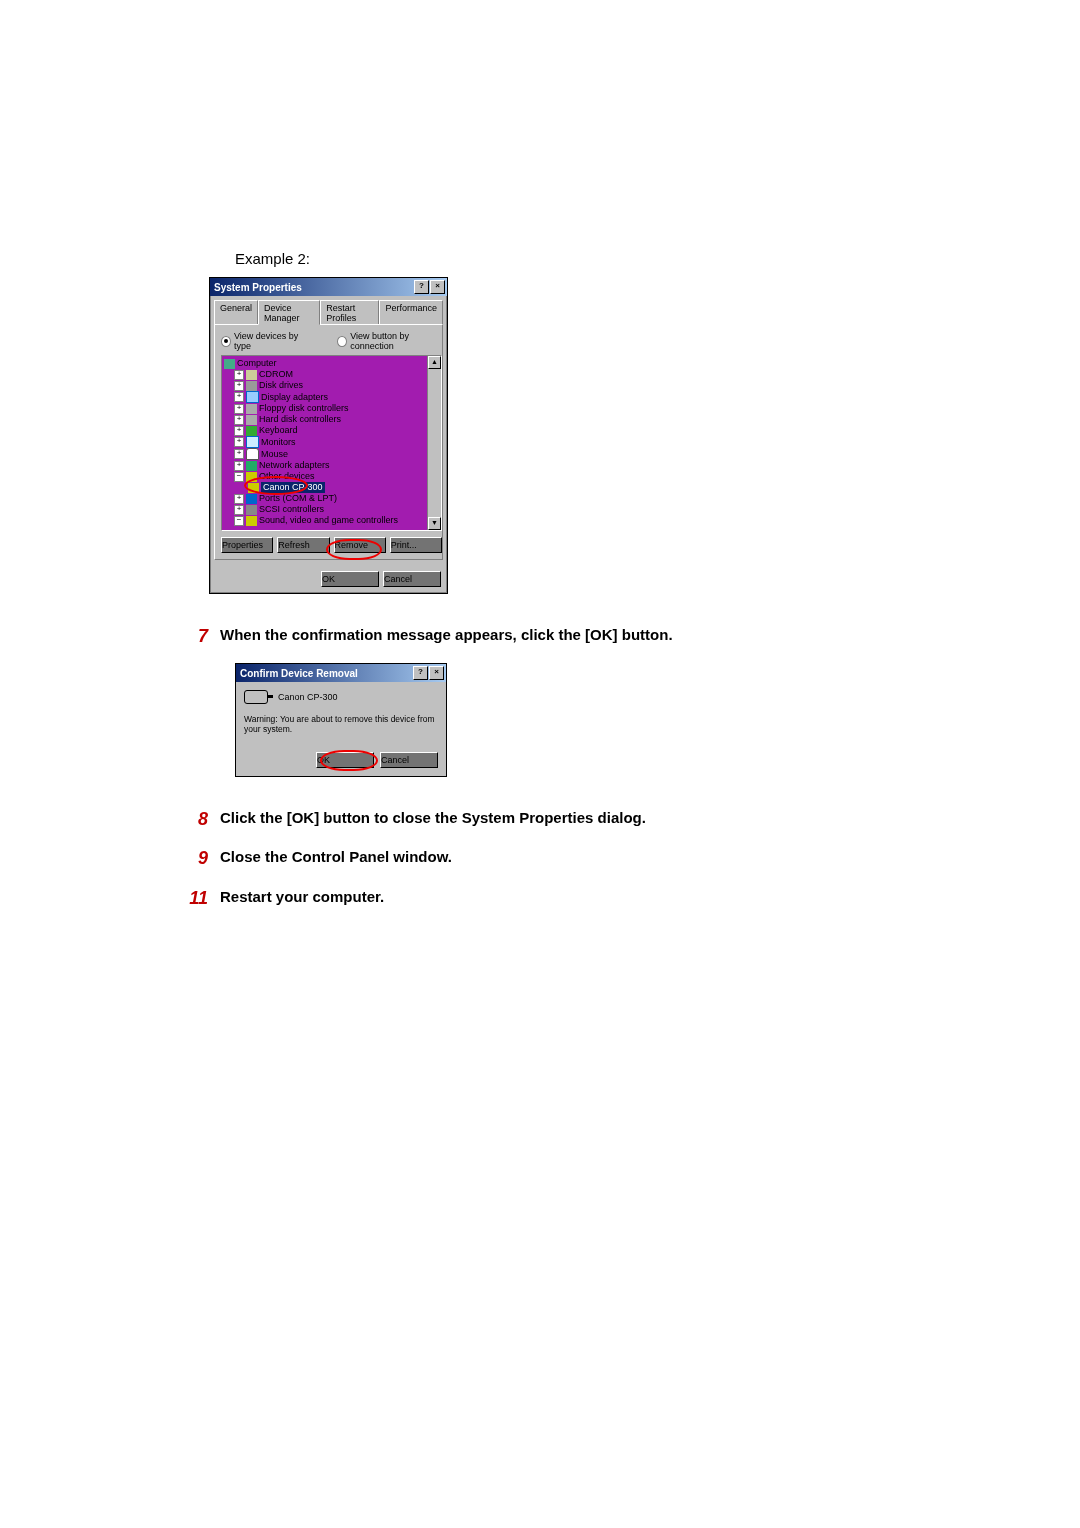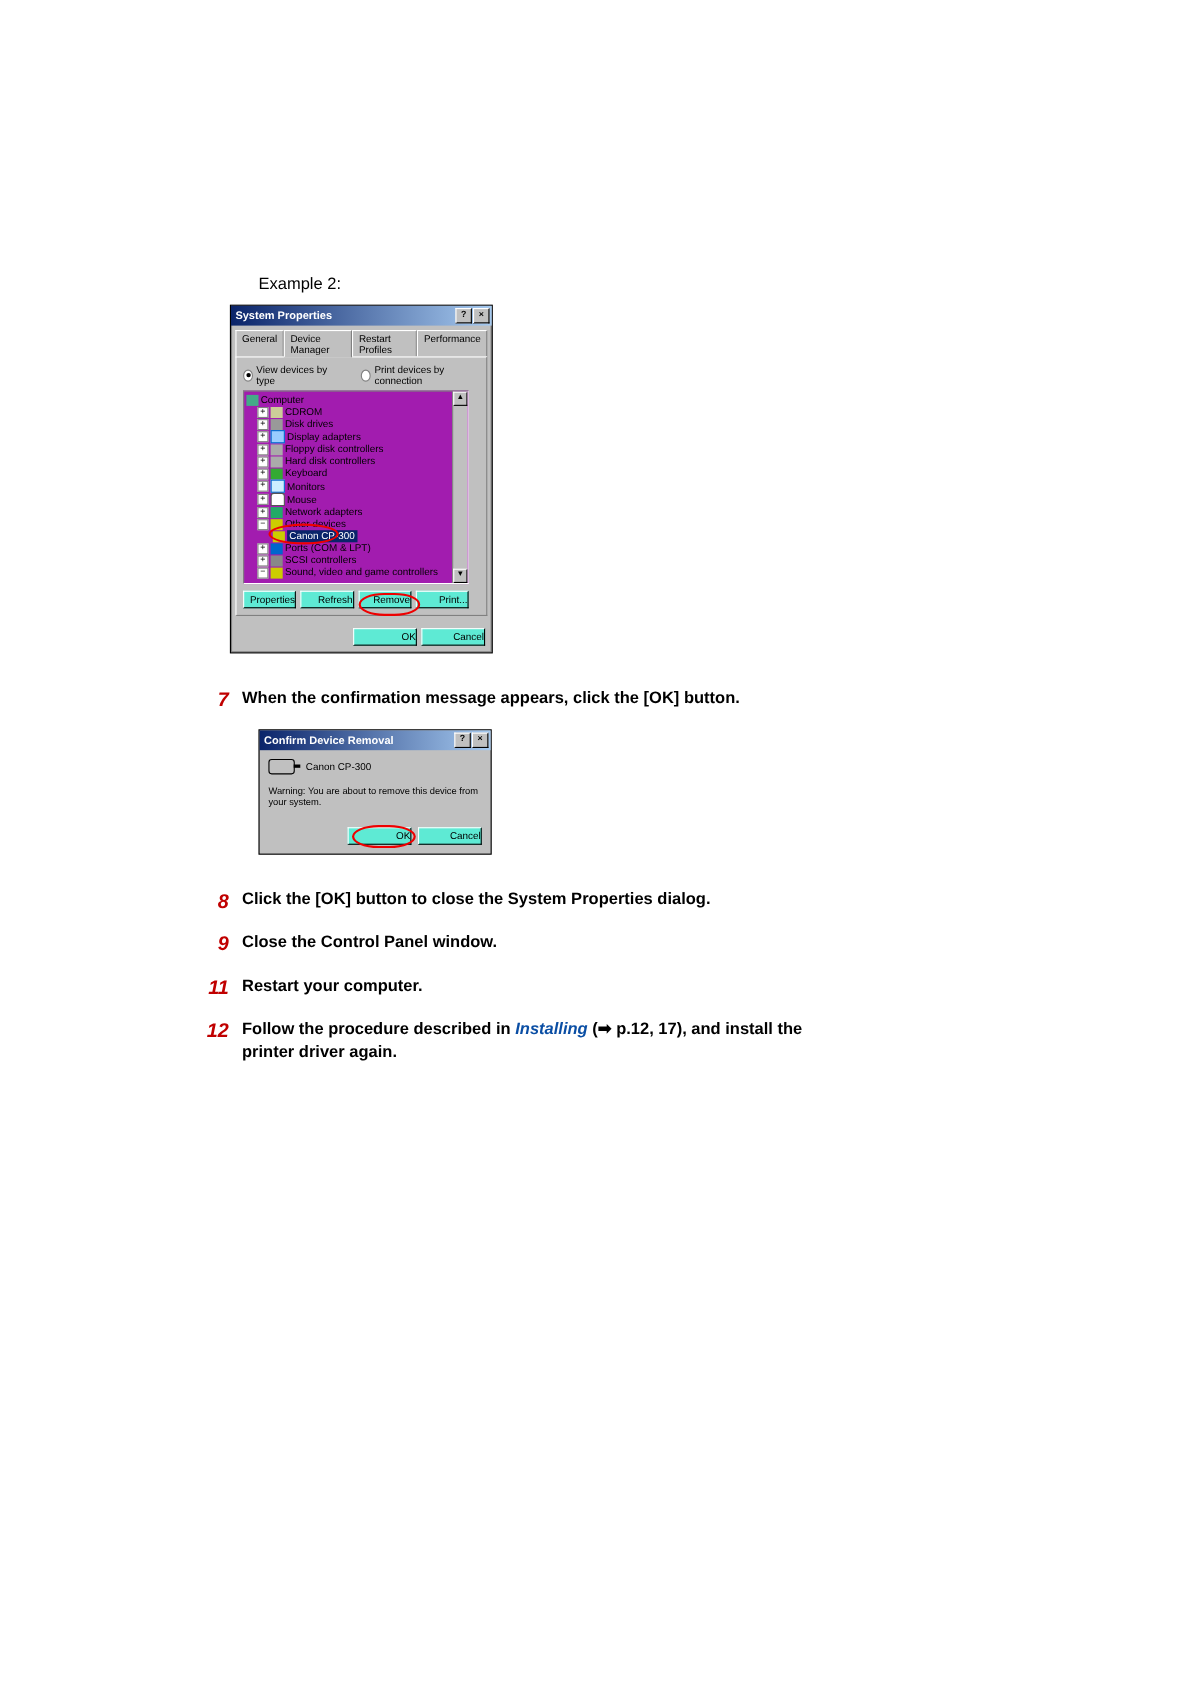--- a/index.html
+++ b/index.html
@@ -70,21 +70,21 @@
     border-bottom:1px solid #c0c0c0;
     z-index:2;
   }
   .tabbody {
     margin:0 4px 4px 4px;
     border:1px solid #fff;
     border-top-color:#fff;
     border-right-color:#808080;
     border-bottom-color:#808080;
     background:#c0c0c0;
-    padding:6px 16px 6px 6px;
+    padding:6px 0 6px 6px;
     position:relative;
     top:-1px;
   }
   .radios { display:flex; align-items:center; gap:30px; margin-bottom:4px; font-size:9px;}
   .radio { display:flex; align-items:center; gap:3px;}
   .radio .dot { width:9px;height:9px;border:1px solid #808080;border-radius:50%;background:#fff;display:flex;align-items:center;justify-content:center;}
   .radio.sel .dot::after{content:"";width:4px;height:4px;background:#000;border-radius:50%;}
   .tree {
     background:#a21caf;
     border:1px solid #808080;
@@ -116,24 +116,24 @@
   .ic-oth{background:#cc0;}
   .ic-port{background:#06c;}
   .ic-scsi{background:#888;}
   .ic-snd{background:#cc0;}
   .hi{background:#0a246a;color:#fff;padding:0 2px;}
   .circ{position:absolute;border:2px solid #e00;border-radius:50%;}
   .c1{left:22px; top:120px; width:60px; height:15px;}
   .btnrow{display:flex;gap:4px;margin-top:6px;}
   .wbtn{
     flex:1;
-    background:#5eead4;
+    background:#737373;
     border:1px solid #fff;
     border-right-color:#000;border-bottom-color:#000;
-    font-size:9px;text-align:right;padding:2px 0;
+    font-size:9px;text-align:left;padding:2px 0;
   }
   .okrow{display:flex;justify-content:flex-end;gap:4px;padding:6px 6px 6px 0;}
   .okrow .wbtn{flex:0 0 56px;}
   .c-remove{position:absolute;border:2px solid #e00;border-radius:50%/60%;left:116px;bottom:33px;width:52px;height:17px;pointer-events:none;}
 
   
   .steps { margin-top:30px; }
   .step { display:flex; margin-bottom:14px; font-size:15px; line-height:1.4; }
   .step .n { color:#c00000; font-weight:bold; font-style:italic; font-size:18px; width:38px; text-align:right; padding-right:12px; flex:0 0 38px;}
   .step .b { font-weight:bold; flex:1;}
@@ -182,21 +182,21 @@
       <div class="tab">Performance</div>
     </div>
     <div class="tabbody">
       <div class="radios">
         <div class="radio sel">
             <span class="dot"></span>
             <span>View devices by type</span>
           </div>
         <div class="radio">
             <span class="dot"></span>
-            <span>Print devices by connection</span>
+            <span>View button by connection</span>
           </div>
       </div>
       <div class="tree">
         <div class="node">
             <span class="ic ic-comp"></span>
             <span>Computer</span>
           </div>
         <div class="node indent1">
             <span class="plus">+</span>
             <span class="ic ic-cd"></span>
@@ -323,22 +323,16 @@
         <span class="b">Click the [OK] button to close the System Properties dialog.</span>
       </div>
     <div class="step">
         <span class="n">9</span>
         <span class="b">Close the Control Panel window.</span>
       </div>
     <div class="step">
         <span class="n">11</span>
         <span class="b">Restart your computer.</span>
       </div>
-    <div class="step">
-        <span class="n">12</span>
-      <span class="b">
-        <span>Follow the procedure described in </span><span class="link">Installing</span><span> (➡ p.12,  17), and install the printer driver again.</span>
-      </span>
-    </div>
   </div>
 
 
 </div>
 
 </body></html>

